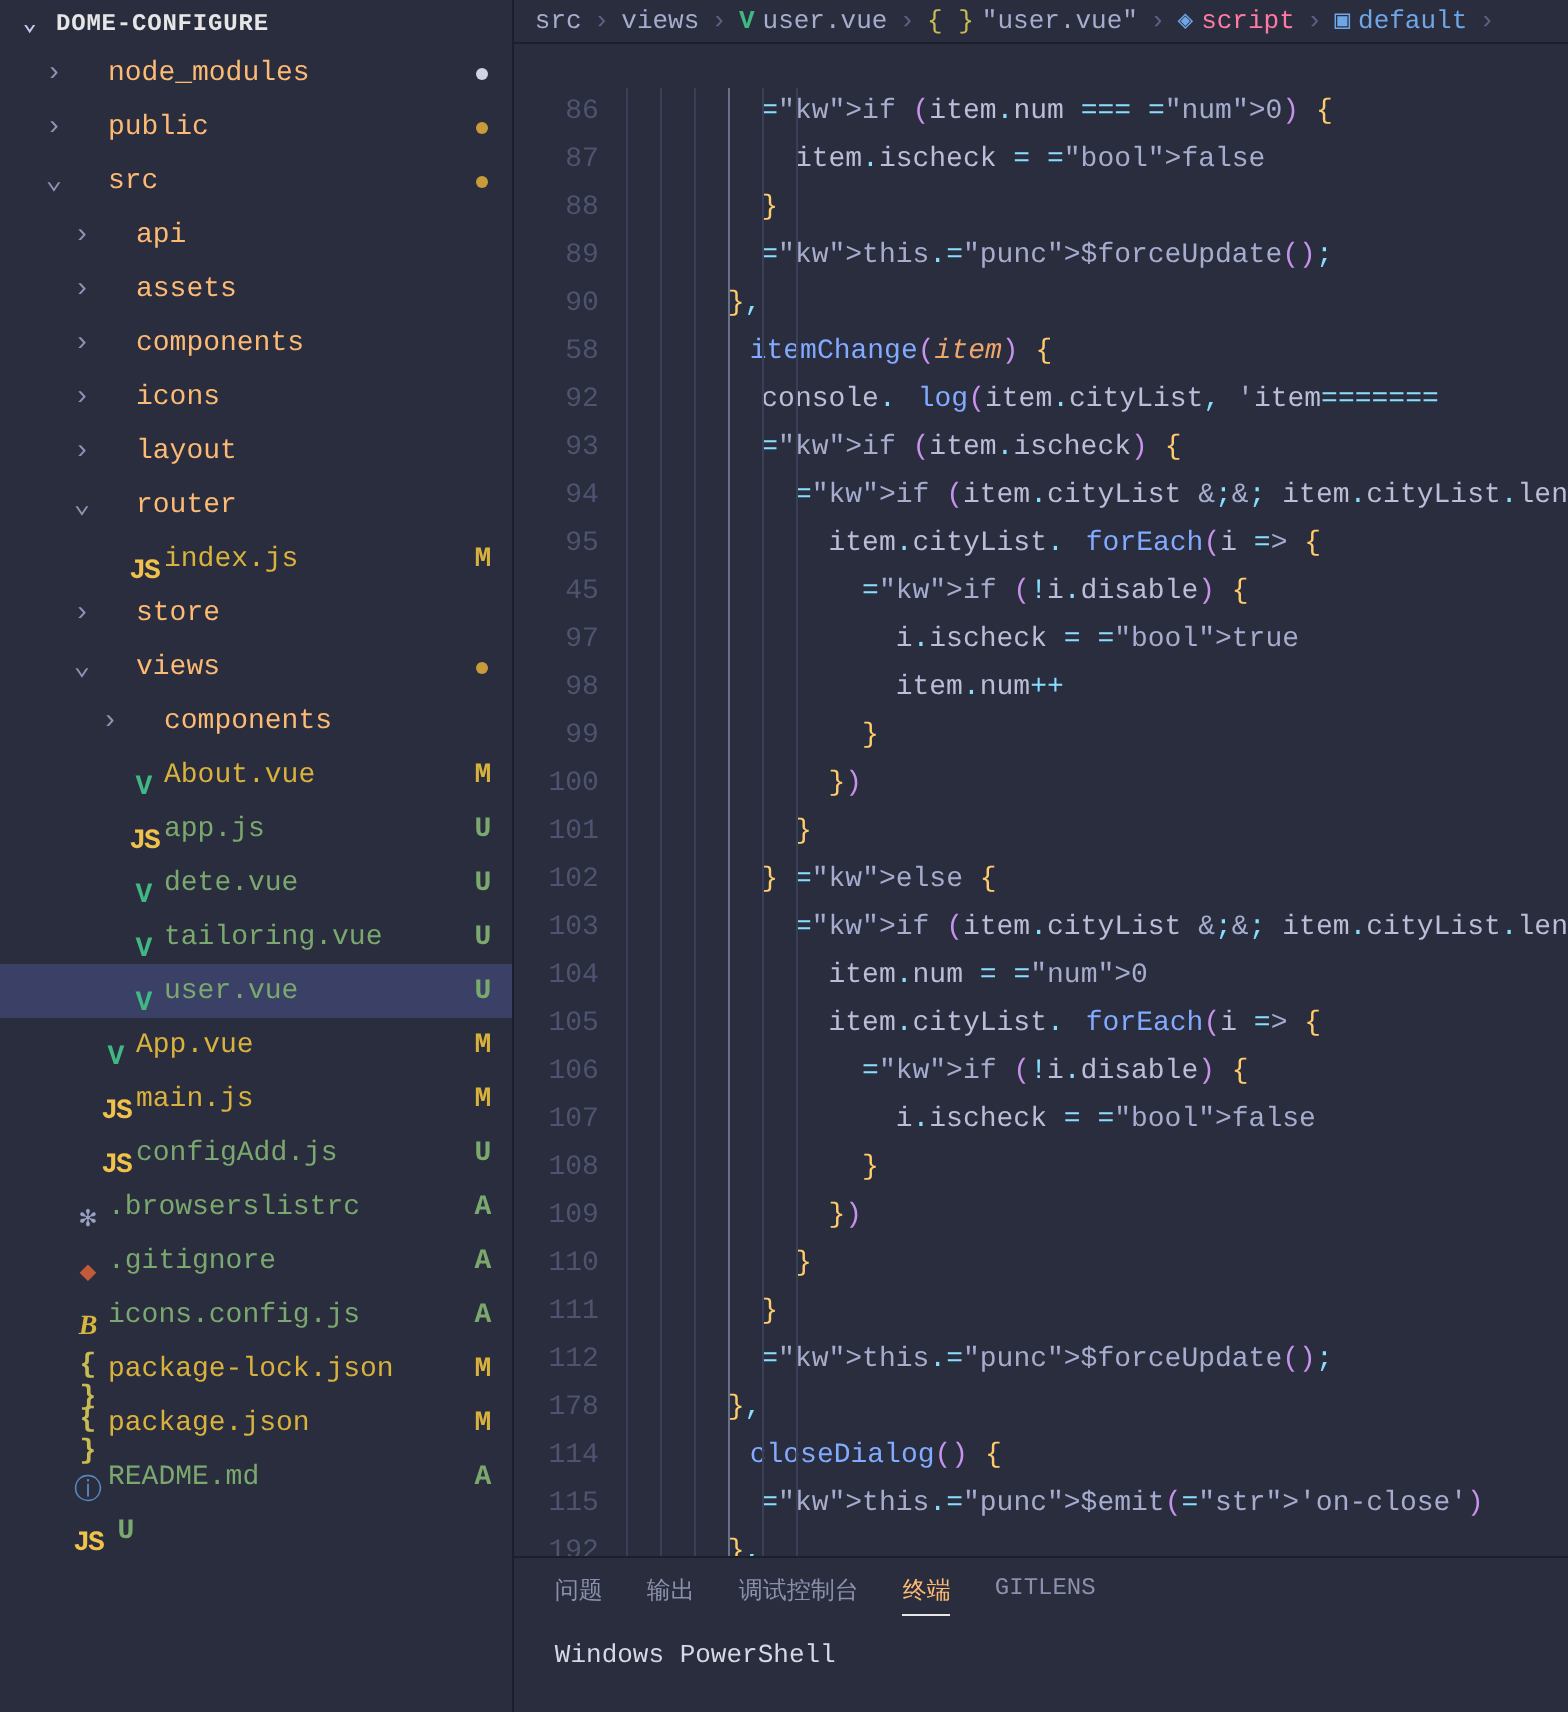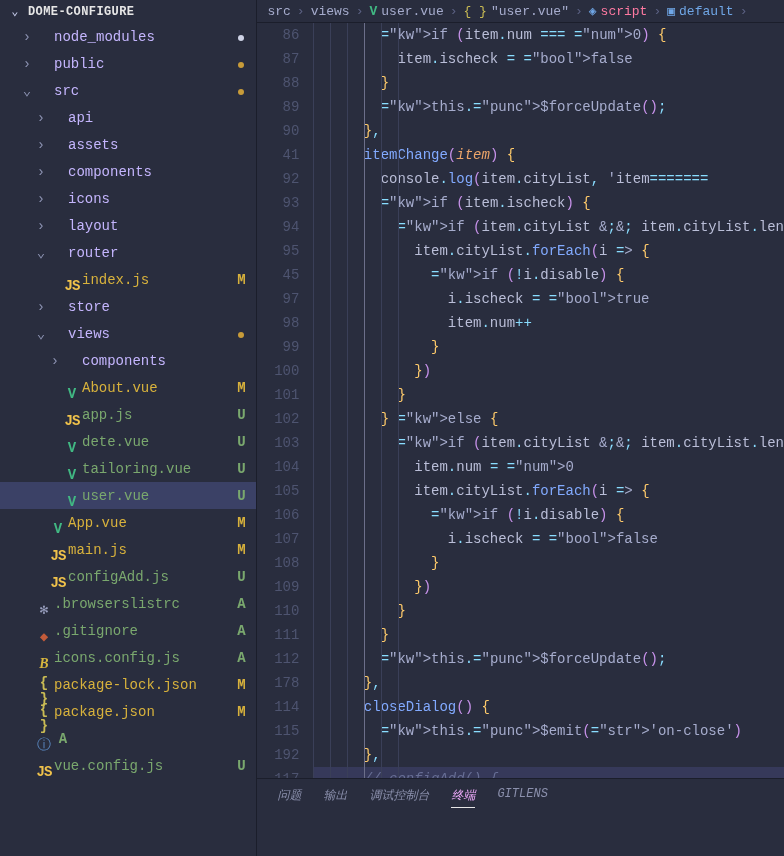--- a/index.html
+++ b/index.html
@@ -19,63 +19,63 @@
   .tree-row .status { width: 18px; text-align: center; font-weight: bold; flex-shrink: 0; }
   .dot { width: 6px; height: 6px; border-radius: 50%; display: inline-block; }
   .dot.yellow { background: #c79b39; }
   .dot.white { background: #cfd3e6; }
   .status.M { color: #d8b23c; }
   .status.U { color: #7aa86e; }
   .status.A { color: #7aa86e; }
   .tree-row.M { color: #d8b23c; }
   .tree-row.U { color: #7aa86e; }
   .tree-row.A { color: #7aa86e; }
-  .folder-name { color: #c4b5fd; }
+  .folder-name { color: #fdba74; }
   .ico-vue { color: #41b883; font-weight: bold; }
   .ico-js { color: #f0c24b; font-weight: bold; letter-spacing: -1px; }
   .ico-braces { color: #c9bb54; font-weight: bold; }
   .ico-gear { color: #9aa0c0; }
   .ico-babel { color: #d7b63e; font-style: italic; font-family: Georgia, serif; font-weight: bold; }
   .ico-git { color: #c35b3a; }
   .ico-info { color: #5a89c2; }
 
   
   .editor-area { flex: 1; display: flex; flex-direction: column; }
   .breadcrumb { display: flex; align-items: center; gap: 6px; padding: 3px 10px; font-size: 13px; color: #9096b6; border-bottom: 1px solid #1b1e2b; white-space: nowrap; overflow: hidden; background: #292d3e; }
   .breadcrumb .sep { color: #5b6183; }
   .bc-item { display: inline-flex; align-items: center; gap: 4px; }
   .bc-script { color: #ff7aa2; }
   .bc-default { color: #6fa6e6; }
   .bc-file { color: #a6accd; }
   .bc-braces { color: #c9bb54; }
 
-  .editor { flex: 1; display: flex; overflow: hidden; background: #292d3e; position: relative; }
+  .editor { flex: 1; display: flex; overflow: hidden; background: #292d3e; position: relative; margin-top: 22px; }
   .gutter { width: 56px; text-align: right; padding: 0 14px 0 0; background: #292d3e; color: #4e5470; font-size: 14px; line-height: 24px; }
   .gutter div { height: 24px; }
   .indent-guides { position: absolute; left: 56px; top: 0; bottom: 0; pointer-events: none; }
   .guide { position: absolute; top: 0; bottom: 0; width: 1px; background: #3a3f58; }
   .guide.active { background: #6c6f8a; }
 
   .code { flex: 1; white-space: pre; font-size: 14px; line-height: 24px; color: #a6accd; overflow: hidden; }
   .code-line { height: 24px; }
   .code-line.last { background: #36395a; }  
   .punc { color: #89ddff; }
   .brack-y { color: #ffcb6b; }
   .brack-p { color: #c792ea; }
   .ident { color: #babed8; }
   .prop { color: #babed8; }
-  .meth { color: #82aaff; }
+  .meth { color: #82aaff; padding-left: 11px; }
   .param { color: #eea66a; font-style: italic; }
   .comment { color: #676e95; font-style: italic; }
 
   
   .panel { height: 78px; background: #292d3e; border-top: 1px solid #1b1e2b; display: flex; flex-direction: column; }
-  .panel-tabs { display: flex; gap: 22px; padding: 8px 20px 4px; font-size: 12px; color: #8b90ad; font-style: italic; }
+  .panel-tabs { display: flex; gap: 22px; padding: 8px 20px 4px; font-size: 12px; color: #8b90ad; }
   .panel-tab { cursor: pointer; padding-bottom: 3px; }
-  .panel-tab.active { color: #f0abfc; border-bottom: 1px solid #e6e6e6; }
+  .panel-tab.active { color: #fdba74; border-bottom: 1px solid #e6e6e6; }
   .panel-body { padding: 8px 20px; color: #d6d8e6; font-size: 13px; }
 </style>
 </head>
 <body>
 
 <div class="root">
   <div class="sidebar">
     <div class="sidebar-header">
       <span class="chev">⌄</span>
       <span>DOME-CONFIGURE</span>
@@ -233,26 +233,26 @@
         </div>
         <div class="tree-row M" style="padding-left: 20px;">
           <span class="twisty"></span>
           <span class="icon"><span class="ico-braces">{ }</span></span>
           <span class="label">package.json</span>
           <span class="status M">M</span>
         </div>
         <div class="tree-row A" style="padding-left: 20px;">
           <span class="twisty"></span>
           <span class="icon"><span class="ico-info">ⓘ</span></span>
+          <span class="label">README.md</span>
           <span class="status A">A</span>
         </div>
         <div class="tree-row U" style="padding-left: 20px;">
           <span class="twisty"></span>
           <span class="icon"><span class="ico-js">JS</span></span>
-          <span class="label">vue.config.js</span>
           <span class="status U">U</span>
         </div>
       </div>
   </div>
 
   <div class="editor-area">
     <div class="breadcrumb" id="breadcrumb">
         <span class="bc-item bc-file"> 
           <span>src</span>
         </span>
@@ -283,21 +283,21 @@
         <span class="sep">›</span>
       </div>
 
     <div class="editor">
       <div class="gutter" id="gutter">
           <div>86</div>
           <div>87</div>
           <div>88</div>
           <div>89</div>
           <div>90</div>
-          <div>41</div>
+          <div>58</div>
           <div>92</div>
           <div>93</div>
           <div>94</div>
           <div>95</div>
           <div>45</div>
           <div>97</div>
           <div>98</div>
           <div>99</div>
           <div>100</div>
           <div>101</div>
@@ -330,15 +330,16 @@
     </div>
 
     <div class="panel">
       <div class="panel-tabs" id="panel-tabs">
           <div class="panel-tab">问题</div>
           <div class="panel-tab">输出</div>
           <div class="panel-tab">调试控制台</div>
           <div class="panel-tab active">终端</div>
           <div class="panel-tab">GITLENS</div>
         </div>
+      <div class="panel-body">Windows PowerShell</div>
     </div>
   </div>
 </div>
 
 </body></html>

